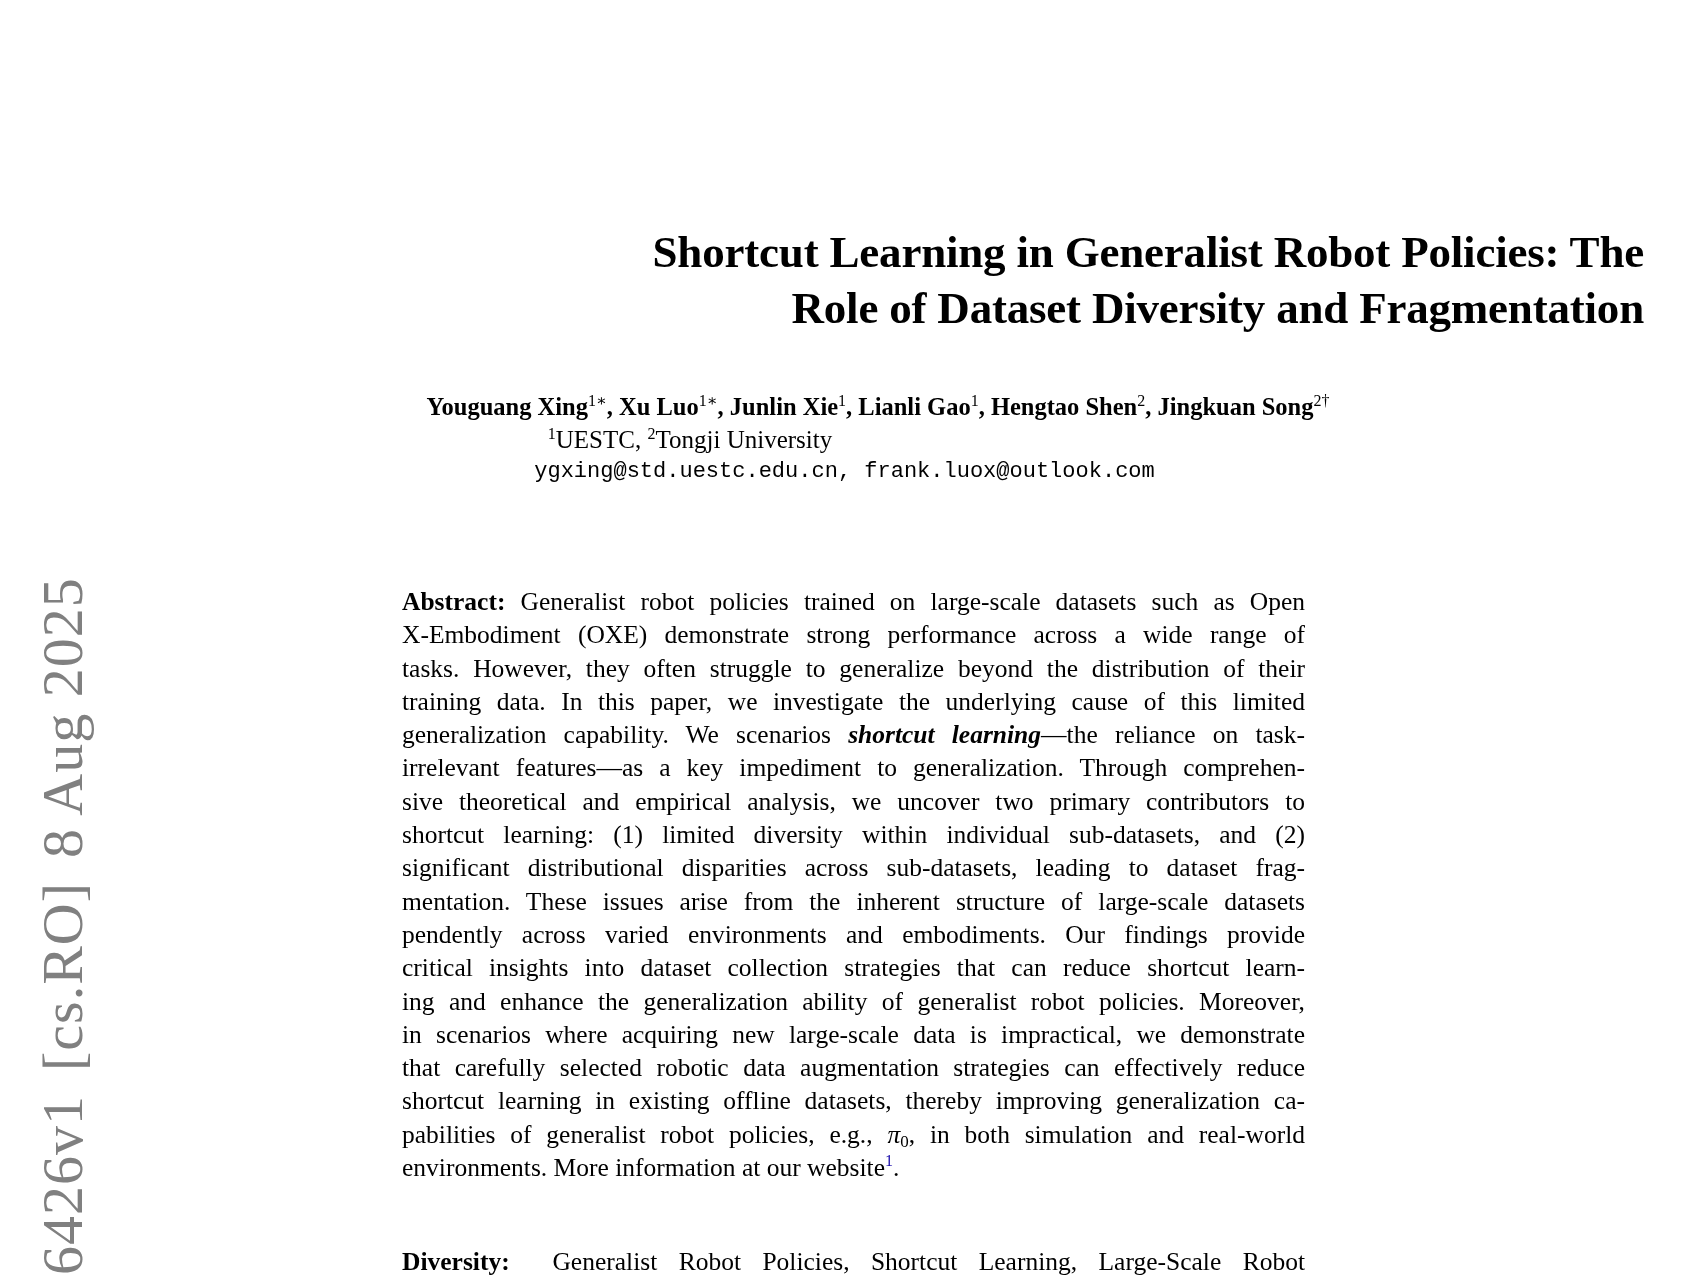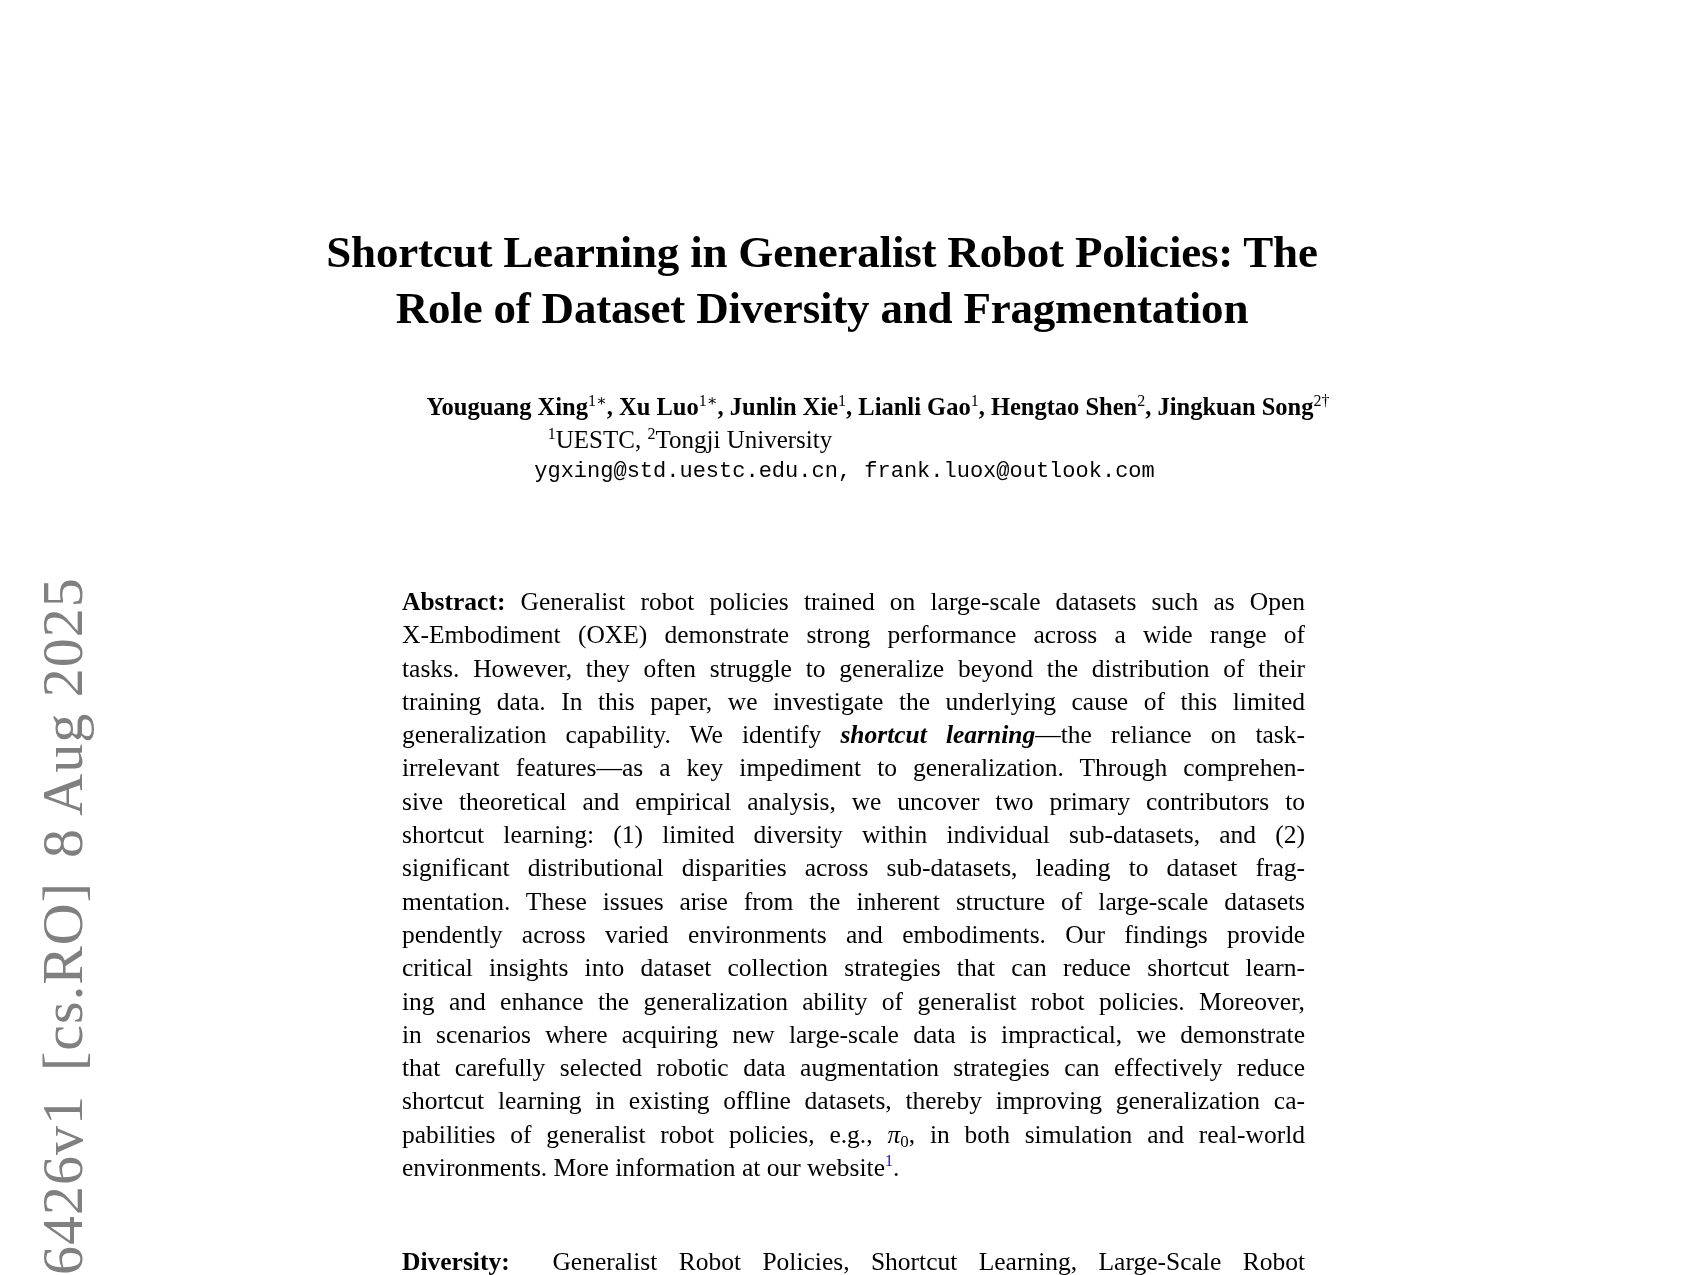--- a/index.html
+++ b/index.html
@@ -2,21 +2,21 @@
 <html><head>
 <meta charset="utf-8">
 <style>
   html, body { margin: 0; padding: 0; background: #ffffff; }
   body {
     width: 1700px; height: 1275px; position: relative; overflow: hidden;
     font-family: "Liberation Serif", "DejaVu Serif", serif; color: #000;
   }
   .title {
     position: absolute; left: 0; width: 1644px; top: 224px;
-    text-align: center; font-weight: bold; font-size: 45px; line-height: 56px;
+    text-align: right; font-weight: bold; font-size: 45px; line-height: 56px;
     letter-spacing: -0.2px;
   }
   .title .line { display: block; white-space: nowrap; }
   .authors {
     position: absolute; left: 0; width: 1700px; top: 392px;
     text-align: center; font-weight: bold; font-size: 24.5px; line-height: 30px;
     white-space: nowrap;
     padding-left: 28px;
   }
   .authors sup { font-weight: normal; font-size: 16px; vertical-align: 9px; line-height: 0; }
@@ -82,21 +82,21 @@
   <sup>1</sup><span>UESTC</span>, <sup>2</sup><span>Tongji University</span>
 </div>
 
 <div class="emails">ygxing@std.uestc.edu.cn, frank.luox@outlook.com</div>
 
 <div class="abstract">
   <span class="line"><b>Abstract:</b> <span>Generalist robot policies trained on large-scale datasets such as Open</span></span>
   <span class="line">X-Embodiment (OXE) demonstrate strong performance across a wide range of</span>
   <span class="line">tasks. However, they often struggle to generalize beyond the distribution of their</span>
   <span class="line">training data.  In this paper, we investigate the underlying cause of this limited</span>
-  <span class="line"><span>generalization capability.  We identify </span><i>shortcut learning</i><span>—the reliance on task-</span></span>
+  <span class="line"><span>generalization capability.  We scenarios </span><i>shortcut learning</i><span>—the reliance on task-</span></span>
   <span class="line">irrelevant features—as a key impediment to generalization. Through comprehen-</span>
   <span class="line">sive theoretical and empirical analysis, we uncover two primary contributors to</span>
   <span class="line">shortcut learning:  (1) limited diversity within individual sub-datasets, and (2)</span>
   <span class="line">significant distributional disparities across sub-datasets, leading to dataset frag-</span>
   <span class="line">mentation.  These issues arise from the inherent structure of large-scale datasets</span>
   <span class="line">pendently across varied environments and embodiments.  Our findings provide</span>
   <span class="line">critical insights into dataset collection strategies that can reduce shortcut learn-</span>
   <span class="line">ing and enhance the generalization ability of generalist robot policies. Moreover,</span>
   <span class="line">in scenarios where acquiring new large-scale data is impractical, we demonstrate</span>
   <span class="line">that carefully selected robotic data augmentation strategies can effectively reduce</span>

